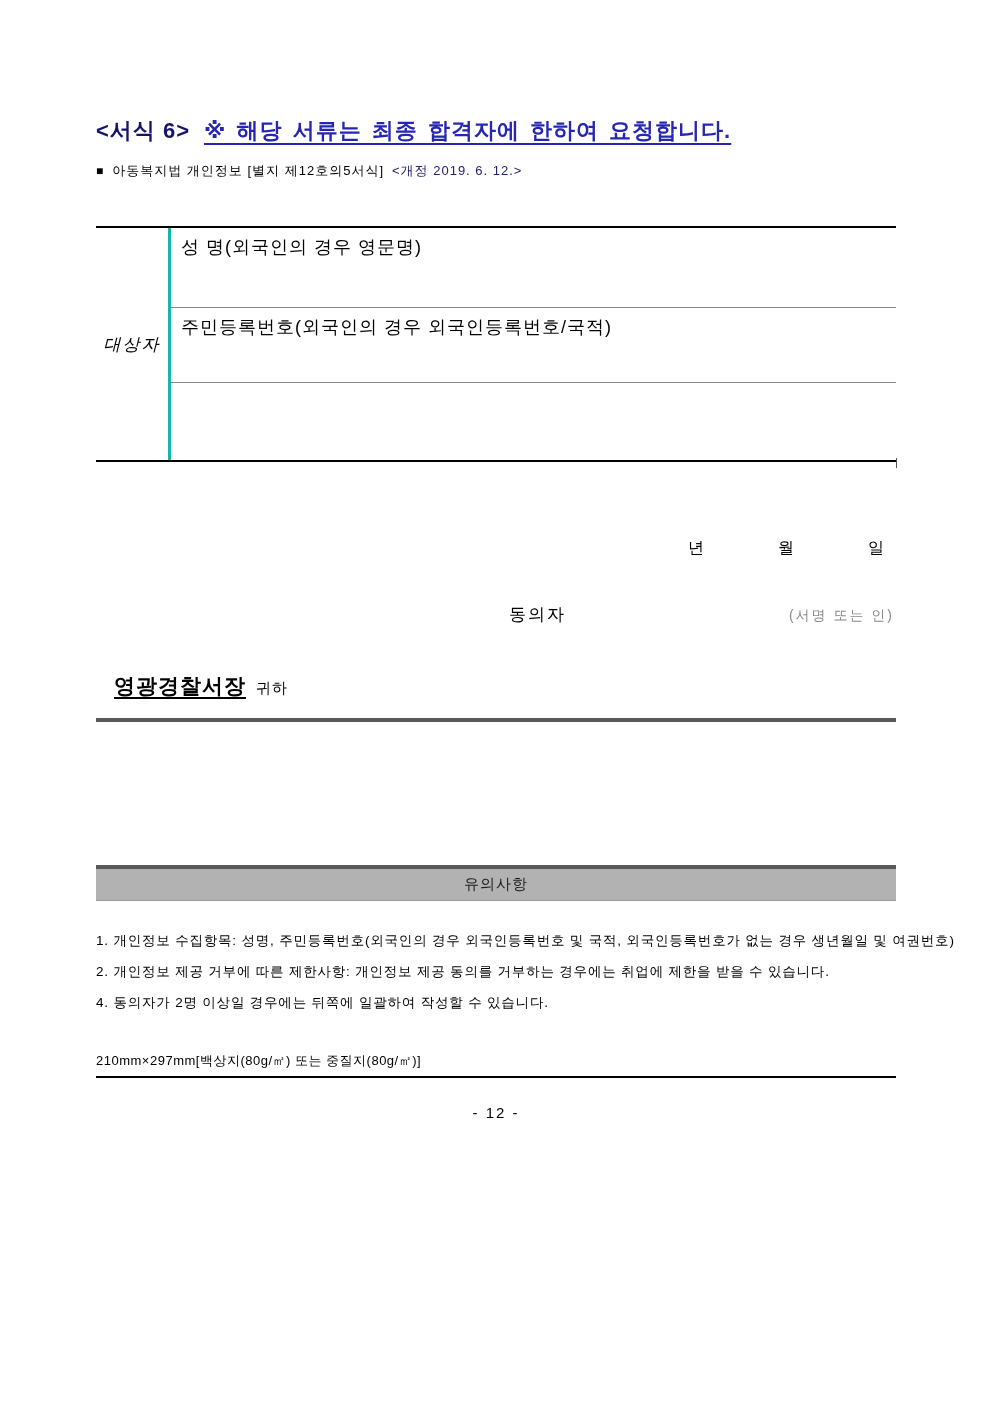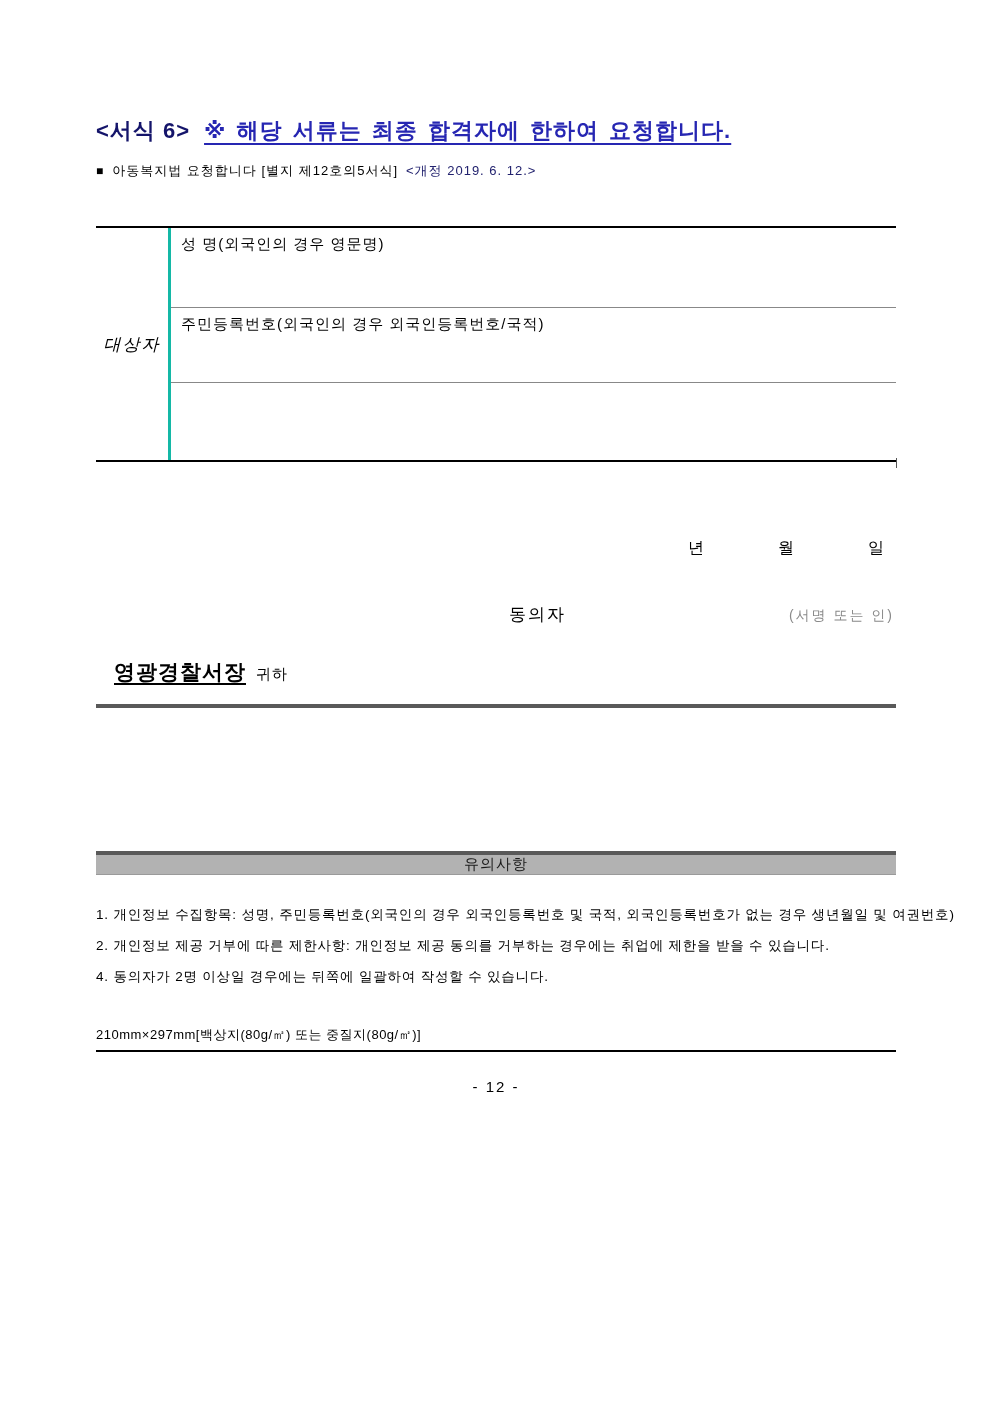--- a/index.html
+++ b/index.html
@@ -62,21 +62,21 @@
   .subject-table .group-cell {
     width: 75px;
     display: flex; align-items: center; justify-content: center;
     font-size: 17px; letter-spacing: 2px;
     border-right: 3px solid #14b8a6;
     font-style: italic;
   }
   .subject-table .rows { flex: 1; display: flex; flex-direction: column; }
   .subject-table .row {
     padding: 7px 0 0 10px;
-    font-size: 15px; letter-spacing: 1px;
+    font-size: 18px; letter-spacing: 1px;
   }
   .subject-table .row-1 { height: 80px; border-bottom: 1px solid #888; }
   .subject-table .row-2 { height: 75px; border-bottom: 1px solid #888; }
   .subject-table .row-3 { height: 79px; }
   .subject-table .right-tick {
     position: absolute; right: -1px; bottom: -8px;
     width: 1px; height: 10px; background: #555;
   }
 
   
@@ -101,39 +101,39 @@
     font-size: 17px;
   }
   .signer-label { margin-left: 413px; letter-spacing: 2px; }
   .sign-note {
     margin-left: auto; padding-right: 2px;
     font-size: 14px; color: #8a8a8a; letter-spacing: 2px;
   }
 
   
   .addressee-line {
-    margin-top: 32px;
+    margin-top: 46px;
     display: flex; align-items: baseline; gap: 10px;
     padding-left: 18px;
   }
   .addressee {
     font-size: 21px; font-weight: bold; letter-spacing: 1px;
     text-decoration: underline; text-underline-offset: 4px;
   }
   .addressee-suffix { font-size: 15px; letter-spacing: 1px; }
 
   .thick-divider {
     margin-top: 18px;
     height: 4px; background: #595959;
   }
 
   
   .notice-bar {
     margin-top: 143px;
-    height: 24px;
+    height: 36px;
     background: #b2b2b2;
     border-top: 4px solid #595959;
     border-bottom: 1px solid #9a9a9a;
     display: flex; align-items: center; justify-content: center;
     font-size: 15px; letter-spacing: 1px; color: #1a1a1a;
   }
   .notes {
     margin-top: 24px;
     font-size: 13.5px; line-height: 31px;
     letter-spacing: 0.8px;
@@ -159,21 +159,21 @@
 
 <div class="page">
   <div class="content">
 
     <div class="header-line1">
       <span class="form-no">&lt;서식 6&gt;</span>
       <span class="header-notice">※ 해당 서류는 최종 합격자에 한하여 요청합니다.</span>
     </div>
     <div class="reg-line">
       <span class="reg-square">■</span>
-      <span class="reg-text">아동복지법 요청합니다 [별지 제12호의5서식]</span>
+      <span class="reg-text">아동복지법 개인정보 [별지 제12호의5서식]</span>
       <span class="reg-revision">&lt;개정 2019. 6. 12.&gt;</span>
     </div>
 
 
     <div class="subject-table">
       <div class="group-cell">대상자</div>
       <div class="rows">
         <div class="row row-1">성  명(외국인의 경우 영문명)</div>
         <div class="row row-2">주민등록번호(외국인의 경우 외국인등록번호/국적)</div>
       </div>

